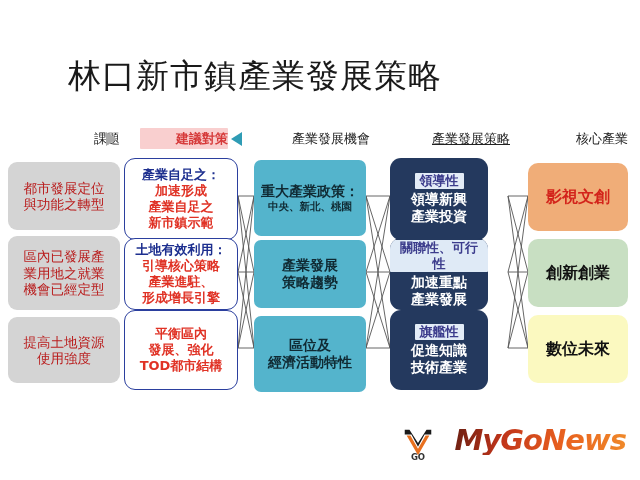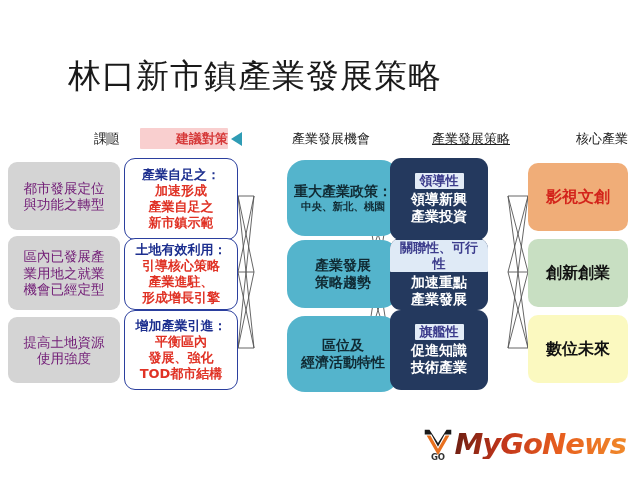--- a/index.html
+++ b/index.html
@@ -84,21 +84,21 @@
     text-align: center;
     line-height: 1.22;
     overflow: hidden;
   }
 
   
   .col1 {
     background: #d4d4d4;
     border-radius: 9px;
     font-size: 13.5px;
-    color: #701a75;
+    color: #b91c1c;
     font-weight: 500;
     width: 112px;
     left: 8px;
   }
 
   
   .col2 {
     background: #ffffff;
     border: 1.6px solid #2b3f9e;
     border-radius: 11px;
@@ -106,27 +106,26 @@
     left: 124px;
     font-size: 13px;
     font-weight: bold;
   }
   .c2-head { color: #1d2f8f; display: block; }
   .c2-body { color: #e03225; display: block; }
 
   
   .col3 {
     background: #54b4cc;
-    border-radius: 18px;
+    border-radius: 7px;
     width: 112px;
     left: 254px;
     color: #102a33;
     font-size: 14px;
     font-weight: bold;
-    margin-left: 33px;
   }
   .c3-sub { font-size: 10.5px; font-weight: bold; letter-spacing: 0; }
 
   
   .col4 {
     background: #24395e;
     border-radius: 11px;
     width: 98px;
     left: 390px;
     color: #ffffff;
@@ -174,22 +173,22 @@
 
   .col5.r1 { top: 163px; height: 68px; }
   .col5.r2 { top: 239px; height: 68px; }
   .col5.r3 { top: 315px; height: 68px; }
 
   
   #watermark {
     position: absolute;
     right: 14px; bottom: 18px;
     display: flex;
-    align-items: center;
-    gap: 0;
+    align-items: flex-start;
+    gap: 20px;
   }
   #wm-mark { width: 34px; height: 36px; }
   #wm-text {
     font-size: 29px;
     font-weight: bold;
     font-style: italic;
     letter-spacing: -1px;
     background: linear-gradient(100deg, #6b1f12 0%, #c0341a 28%, #e8601f 62%, #f08a2a 100%);
     -webkit-background-clip: text;
     background-clip: text;
@@ -269,21 +268,20 @@
     <span class="c2-body">產業自足之</span>
     <span class="c2-body">新市鎮示範</span>
   </div>
   <div class="box col2 r2">
     <span class="c2-head">土地有效利用：</span>
     <span class="c2-body">引導核心策略</span>
     <span class="c2-body">產業進駐、</span>
     <span class="c2-body">形成增長引擎</span>
   </div>
   <div class="box col2 r3">
-    <span class="c2-head">增加產業引進：</span>
     <span class="c2-body">平衡區內</span>
     <span class="c2-body">發展、強化</span>
     <span class="c2-body">TOD都市結構</span>
   </div>
 
   <div class="box col3 r1">
     <span>重大產業政策：</span>
     <span class="c3-sub">中央、新北、桃園</span>
   </div>
   <div class="box col3 r2">

